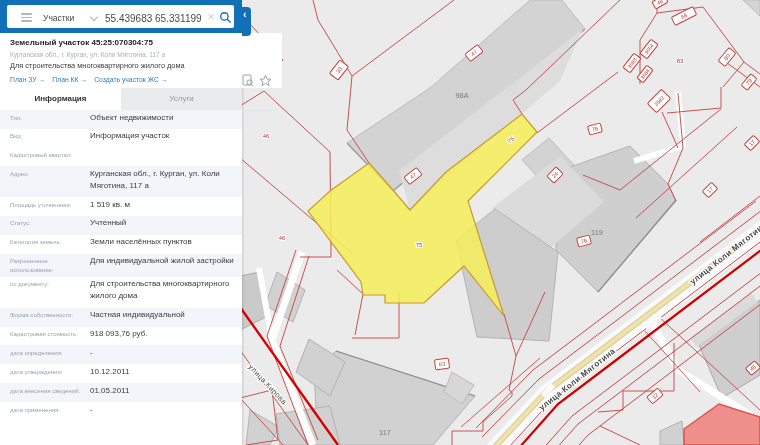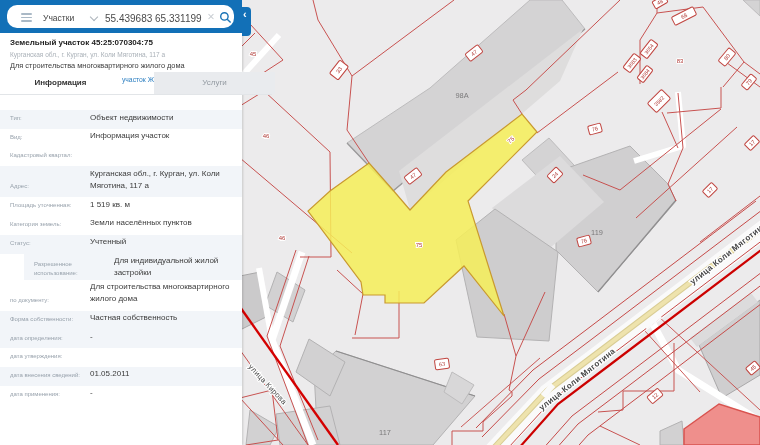--- a/index.html
+++ b/index.html
@@ -2,45 +2,45 @@
 <html><head>
 <meta charset="utf-8">
 <style>
   html,body{margin:0;padding:0;}
   body{width:760px;height:445px;overflow:hidden;position:relative;font-family:"Liberation Sans",sans-serif;background:#ecebec;}
   #map{position:absolute;left:0;top:0;width:760px;height:445px;}
   
   #panel{position:absolute;left:0;top:33px;width:242px;height:412px;background:#fff;box-shadow:1px 0 2px rgba(0,0,0,0.15);}
   #topbar{position:absolute;left:0;top:0;width:242px;height:33px;background:#1270b7;}
   #ear{position:absolute;left:242px;top:7px;width:9px;height:29px;background:#1270b7;border-radius:0 4px 4px 0;}
-  #searchbox{position:absolute;left:7px;top:5px;width:227px;height:23px;background:#fff;border-radius:10px;}
+  #searchbox{position:absolute;left:7px;top:5px;width:227px;height:23px;background:#fff;border-radius:2px;}
   .hamb{position:absolute;left:14px;width:11px;height:1.5px;background:#aab9c6;border-radius:1px;}
   #selname{position:absolute;left:36px;top:8px;font-size:8.5px;color:#444;}
   #selchev{position:absolute;left:84px;top:9px;width:5px;height:5px;border-right:1.4px solid #aab2ba;border-bottom:1.4px solid #aab2ba;transform:rotate(45deg);}
   #coords{position:absolute;left:98px;top:8px;font-size:10px;color:#4a4a4a;}
   #clearx{position:absolute;left:200px;top:6px;font-size:9.5px;color:#c9ced3;}
   #mag{position:absolute;left:212px;top:4.5px;}
   #collapse{position:absolute;left:243px;top:8px;color:#fff;font-size:11px;font-weight:bold;}
   
-  #titleblock{position:absolute;left:0;top:33px;width:242px;height:55px;background:#fff;}
+  #titleblock{position:absolute;left:0;top:33px;width:242px;height:55px;background:#fff;padding-left:40px;}
   #tb-name{position:absolute;left:10px;top:5px;font-size:8px;font-weight:bold;color:#222;}
   #tb-addr{position:absolute;left:10px;top:18px;font-size:6.5px;color:#aab1b8;}
   #tb-doc{position:absolute;left:10px;top:28px;font-size:7.4px;color:#3b3b3b;}
   #tb-links{position:absolute;left:10px;top:43px;font-size:6.8px;color:#2f80c2;}
   #tb-links span{margin-right:7px;}
   #tb-icons{position:absolute;right:10px;top:40px;color:#9aa2aa;}
   
-  #tabs{position:absolute;left:0;top:72px;width:272px;height:22px;border-bottom:1px solid #e2e5e8;}
+  #tabs{position:absolute;left:0;top:88px;width:272px;height:22px;border-bottom:1px solid #e2e5e8;}
   .tab{position:absolute;top:0;height:22px;line-height:22px;text-align:center;font-size:8px;}
   #tab1{left:0;width:121px;background:#fff;color:#333;font-weight:bold;}
-  #tab2{left:121px;width:121px;background:#e9ebee;color:#939aa1;margin-left:33px;}
+  #tab2{left:121px;width:121px;background:#e9ebee;color:#939aa1;}
   
   #rows{position:absolute;left:0;top:110px;width:242px;}
-  .row{display:flex;padding:1.5px 6px 5.4px 10px;background:#fff;align-items:flex-end;}
-  .row.tight{padding-top:1px;padding-bottom:1px;margin-left:24px;}
+  .row{display:flex;padding:1.5px 6px 5.4px 10px;background:#fff;}
+  .row.tight{padding-top:1px;padding-bottom:1px;}
   .row.alt{background:#f2f5f9;}
   .lbl{width:72px;flex:none;font-size:6px;color:#98a2ac;line-height:9.5px;padding-top:2px;margin-right:8px;}
   .val{flex:1;font-size:8px;color:#3b3b3b;line-height:12px;}
   .val a{color:#2f80c2;text-decoration:none;}
 </style>
 </head>
 <body>
 
 <div id="map">
 <svg width="760" height="445" viewBox="0 0 760 445" xmlns="http://www.w3.org/2000/svg">
@@ -347,46 +347,51 @@
       <div class="lbl">Кадастровый квартал:</div>
     </div>
   <div class="row alt">
       <div class="lbl">Адрес:</div>
       <div class="val">Курганская обл., г. Курган, ул. Коли Мяготина, 117 а</div>
     </div>
   <div class="row">
       <div class="lbl">Площадь уточненная:</div>
       <div class="val">1 519 кв. м</div>
     </div>
+  <div class="row alt">
+      <div class="lbl">Статус:</div>
+      <div class="val">Учтенный</div>
+    </div>
   <div class="row">
       <div class="lbl">Категория земель:</div>
       <div class="val">Земли населённых пунктов</div>
-    </div>
-  <div class="row alt">
-      <div class="lbl">Статус:</div>
-      <div class="val">Учтенный</div>
     </div>
   <div class="row alt tight">
       <div class="lbl">Разрешенное использование:</div>
       <div class="val">Для индивидуальной жилой застройки</div>
     </div>
   <div class="row">
       <div class="lbl">по документу:</div>
       <div class="val">Для строительства многоквартирного жилого дома</div>
     </div>
   <div class="row alt">
       <div class="lbl">Форма собственности:</div>
-      <div class="val">Частная собственность</div>
+      <div class="val">Частная индивидуальной</div>
+    </div>
+  <div class="row">
+      <div class="lbl">Кадастровая стоимость:</div>
+      <div class="val">918 093,76 руб.</div>
     </div>
   <div class="row alt">
       <div class="lbl">дата определения:</div>
       <div class="val">-</div>
     </div>
   <div class="row">
       <div class="lbl">дата утверждения:</div>
+      <div class="val">10.12.2011</div>
     </div>
   <div class="row alt">
       <div class="lbl">дата внесения сведений:</div>
       <div class="val">01.05.2011</div>
     </div>
   <div class="row">
       <div class="lbl">дата применения:</div>
       <div class="val">-</div>
     </div>
 </div>

